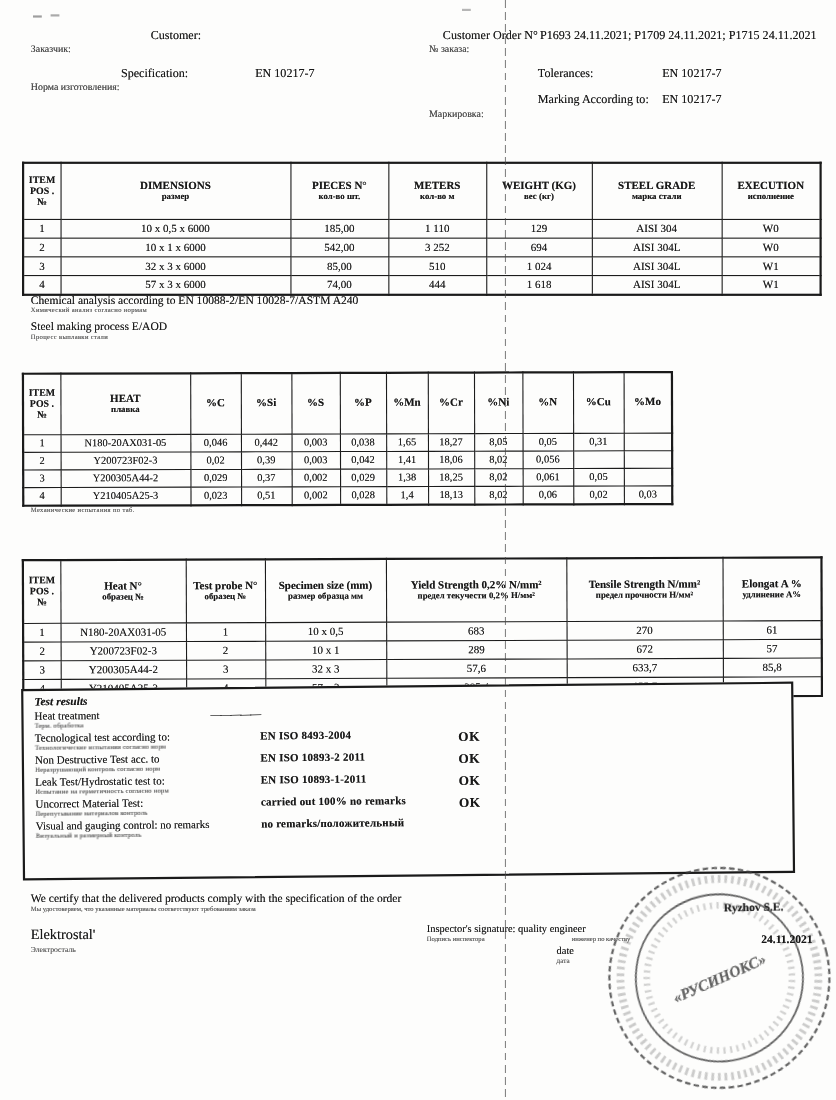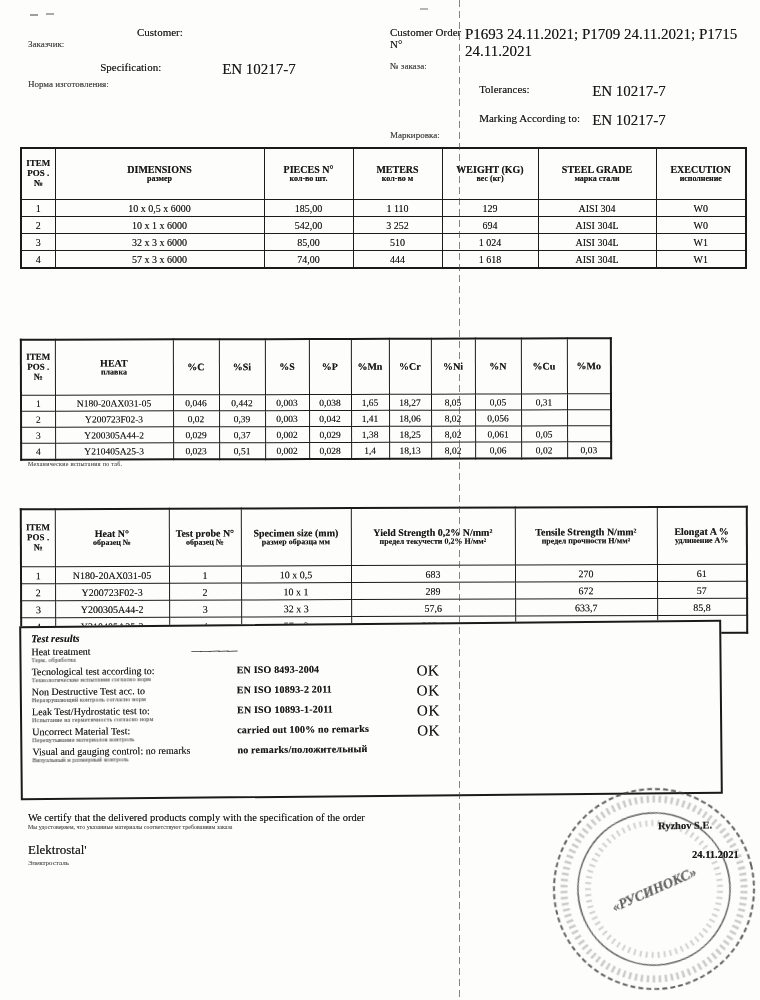--- a/index.html
+++ b/index.html
@@ -10,21 +10,21 @@
   .fold{position:absolute;left:459px;top:0;width:1px;height:1000px;opacity:.65;z-index:30;
         background:repeating-linear-gradient(to bottom,#444 0 7px,transparent 7px 11px);}
   .specks{position:absolute;left:30px;top:14px;width:8px;height:2px;background:#777;opacity:.7;
         box-shadow:16px -1px 0 #888, 390px -6px 0 #999;}
   
   .hfield{margin-bottom:12px;}
   .hrow{display:flex;justify-content:center;}
   .enl{font-size:11px;}
   .lblL{min-width:122px;}
   .lblR{min-width:113px;}
-  .val{font-size:15px;}
+  .val{font-size:11px;}
   .rul{font-size:9px;color:#4a4a4a;filter:blur(.35px);margin-top:1px;}
   .hleft{position:absolute;left:28px;top:26px;width:340px;}
   .hright{position:absolute;left:390px;top:26px;width:365px;}
   
   table.t{border-collapse:collapse;table-layout:fixed;position:absolute;background:#fdfdfc;}
   table.t th,table.t td{border:1px solid #1c1c1c;padding:0 2px;text-align:center;vertical-align:middle;}
   table.t{border:2px solid #1a1a1a;}
   .hen{font-size:10px;font-weight:bold;line-height:1.15;}
   .hru{font-size:8px;font-weight:bold;line-height:1.1;}
   .hitem{font-size:9px;font-weight:bold;line-height:1.1;word-break:break-all;}
@@ -43,21 +43,21 @@
   #chemnote{top:268px;width:440px;}
   #mechnote{top:460px;width:440px;}
   
   #testbox{position:absolute;left:20px;top:623px;width:688px;height:160px;border:2px solid #1a1a1a;
            padding:5px 0 5px 10px;transform:rotate(-.55deg);background:#fdfdfc;}
   .tbtitle{font-size:10.5px;font-weight:bold;font-style:italic;margin-bottom:2px;}
   .trrow{display:grid;grid-template-columns:205px 180px 70px auto;align-items:start;margin-bottom:3px;}
   .trlab .en{font-size:10px;line-height:1.1;}
   .trlab .tiny{font-size:6px;color:#666;filter:blur(.5px);letter-spacing:.2px;}
   .trval{font-size:10px;font-weight:bold;letter-spacing:.2px;}
-  .trok{font-size:15px;font-weight:normal;letter-spacing:.5px;}
+  .trok{font-size:12px;font-weight:bold;letter-spacing:.5px;}
   .dashval{font-weight:normal;margin-left:-45px;letter-spacing:-1px;}
   
   #certify{position:absolute;left:28px;top:812px;width:440px;}
   #certify .en{font-size:10.5px;}
   #certify .tiny{font-size:6px;color:#666;filter:blur(.5px);margin-top:1px;}
   #place{margin-top:12px;}
   #place .en{font-size:13px;}
   #place .tiny{font-size:7px;}
   #inspector{position:absolute;left:388px;top:840px;width:185px;}
   #inspector .en{font-size:9.5px;white-space:nowrap;}
@@ -194,20 +194,26 @@
           <td>57 x 3 x 6000</td>
           <td>74,00</td>
           <td>444</td>
           <td>1 618</td>
           <td>AISI 304L</td>
           <td>W1</td>
         </tr>
     </tbody>
   </table>
 
+  <div class="note" id="chemnote">
+    <div class="en">Chemical analysis according to  EN 10088-2/EN 10028-7/ASTM A240</div>
+    <div class="tiny">Химический анализ согласно нормам</div>
+    <div class="en">Steel making process  E/AOD</div>
+    <div class="tiny">Процесс выплавки стали</div>
+  </div>
 
   <table class="t" id="t2">
     <colgroup>
         <col style="width:34px">
         <col style="width:118px">
         <col style="width:46px">
         <col style="width:46px">
         <col style="width:44px">
         <col style="width:42px">
         <col style="width:38px">
@@ -457,20 +463,31 @@
 
   <div id="certify">
     <div class="en">We certify that the delivered products comply with the specification of the order</div>
     <div class="tiny">Мы удостоверяем, что указанные материалы соответствуют требованиям заказа</div>
     <div id="place">
       <div class="en">Elektrostal'</div>
       <div class="tiny">Электросталь</div>
     </div>
   </div>
 
+  <div id="inspector">
+    <div class="en">Inspector's signature: quality engineer</div>
+    <div class="tiny">
+        <span>Подпись инспектора</span>
+        <span>инженер по качеству</span>
+      </div>
+    <div id="dateblk">
+      <div class="en">date</div>
+      <span class="tiny">дата</span>
+    </div>
+  </div>
 
   <div id="signername">Ryzhov S.E.</div>
   <div id="signdate">24.11.2021</div>
 
   <svg id="stamp" viewBox="0 0 216 222">
     <circle cx="108" cy="111" r="100" fill="none" stroke="#3d3d3d" stroke-width="2" stroke-dasharray="5 3"></circle>
     <circle cx="108" cy="111" r="90" fill="none" stroke="#4a4a4a" stroke-width="7" stroke-dasharray="2.5 3.5" opacity="0.35"></circle>
     <circle cx="108" cy="111" r="76" fill="none" stroke="#3d3d3d" stroke-width="1.6"></circle>
     <circle cx="108" cy="111" r="66" fill="none" stroke="#4a4a4a" stroke-width="6" stroke-dasharray="2 4" opacity="0.3"></circle>
     <text x="108" y="116" text-anchor="middle" class="stamp-text" transform="rotate(-10 108 111)">«РУСИНОКС»</text>

